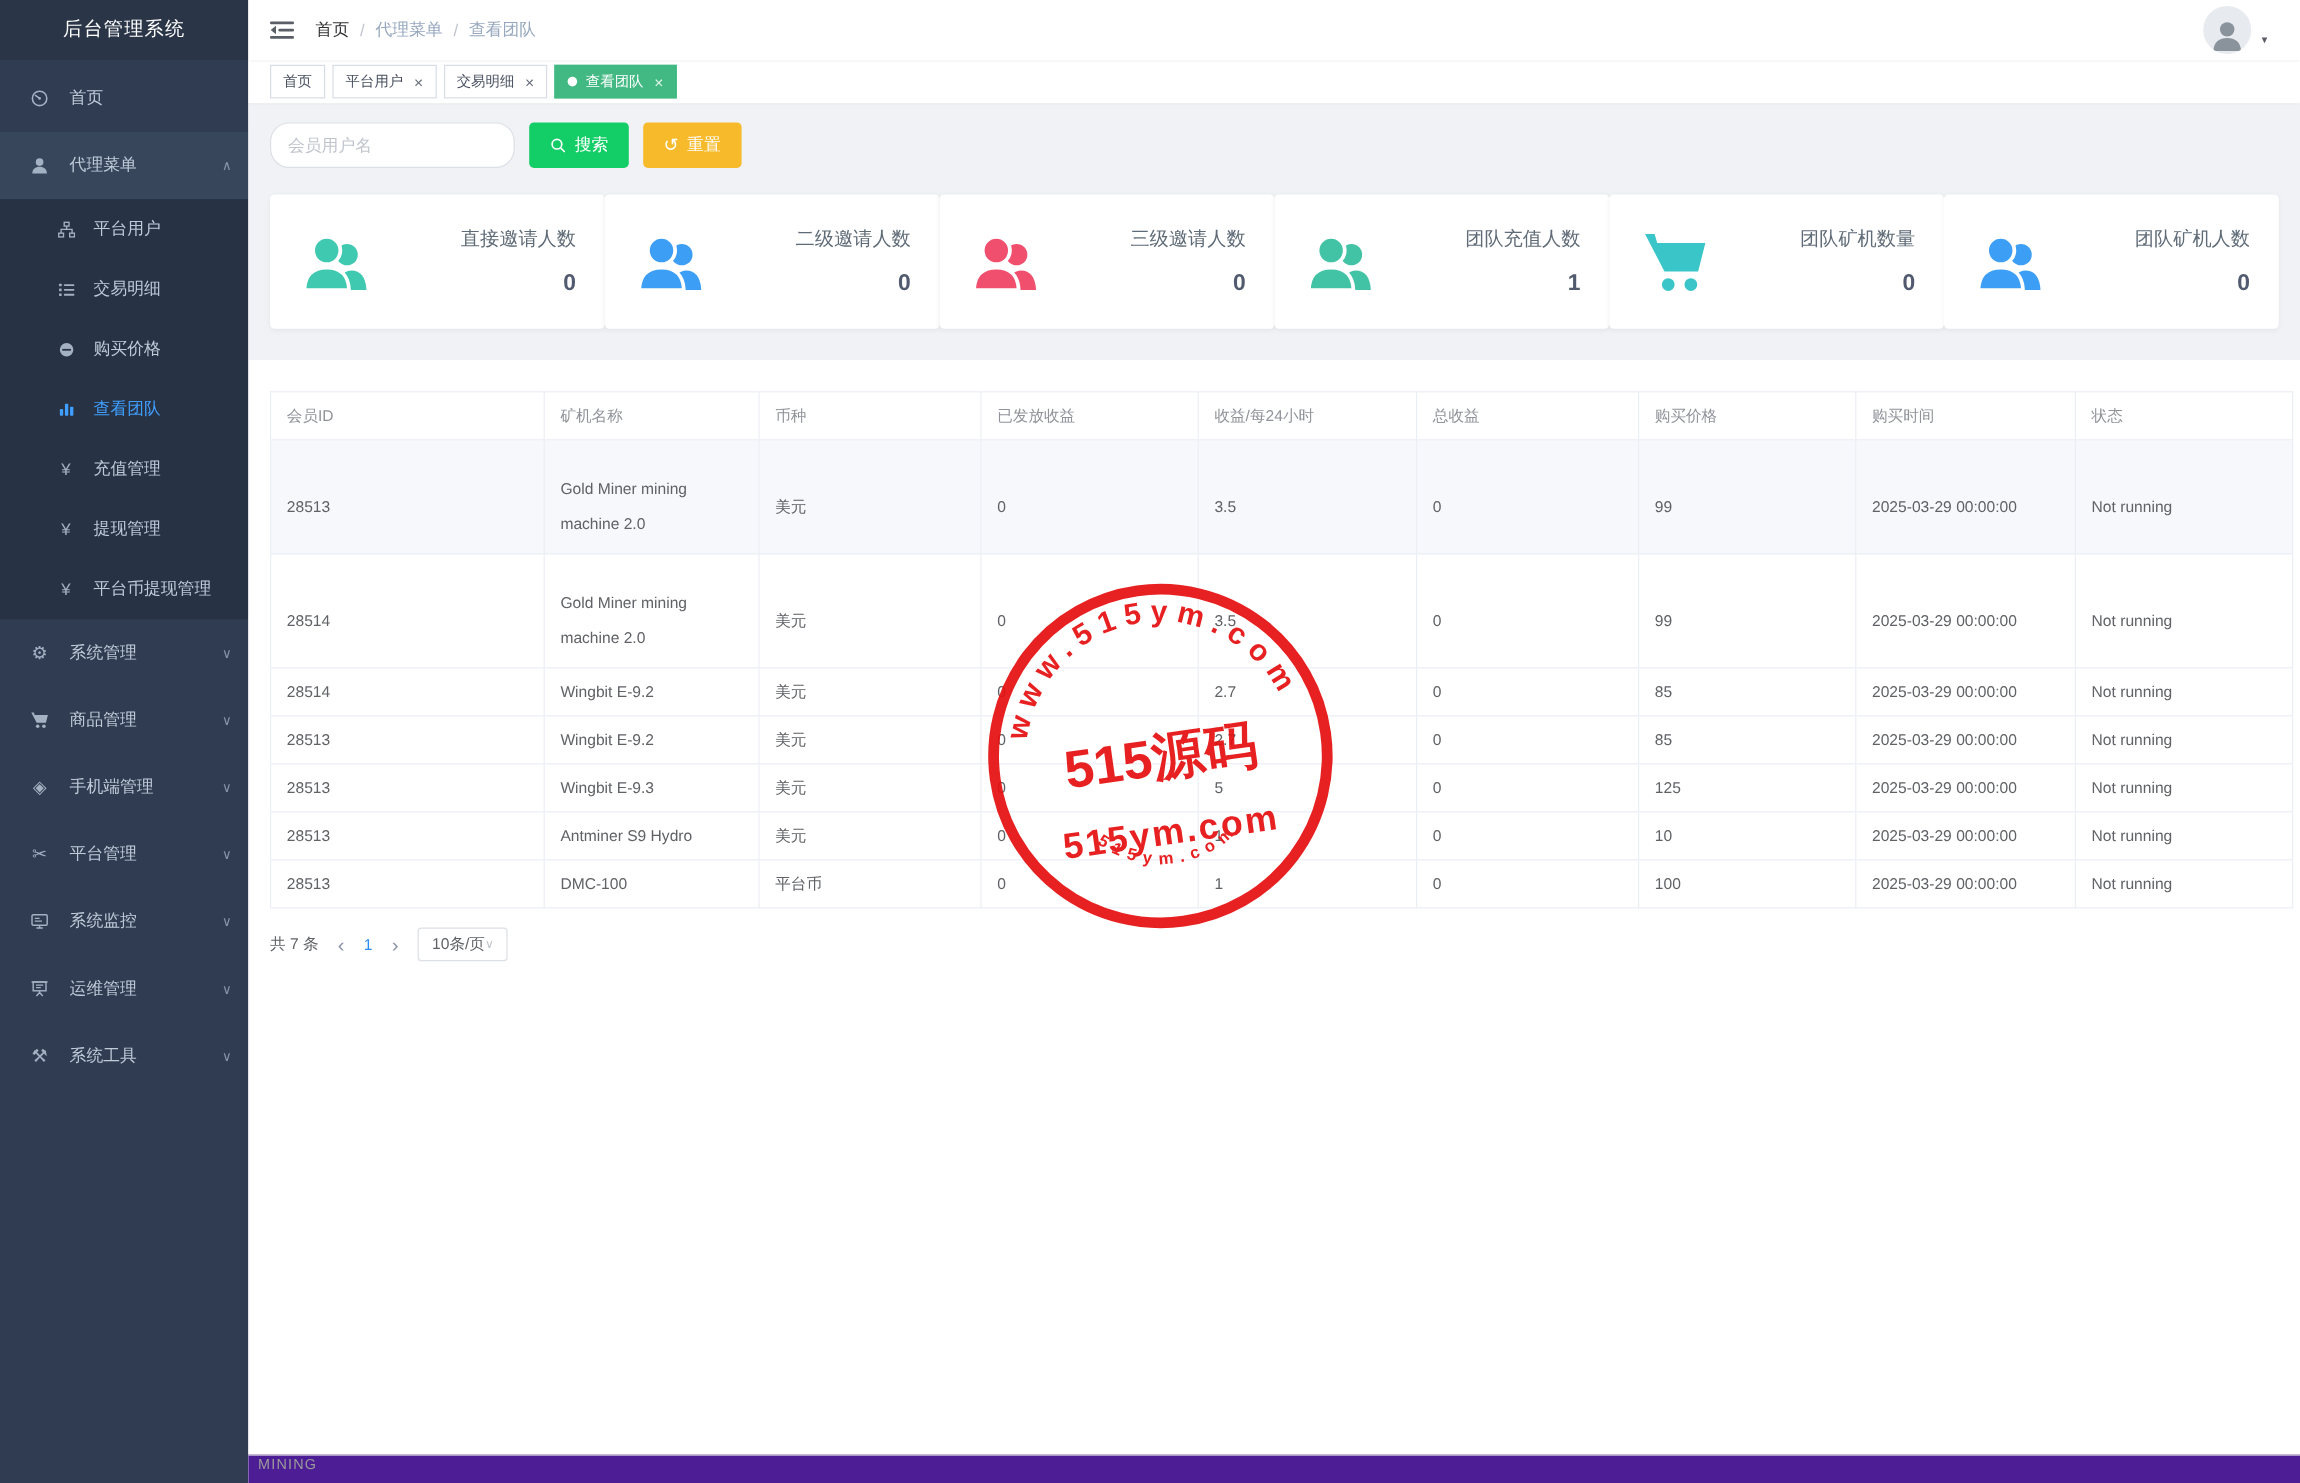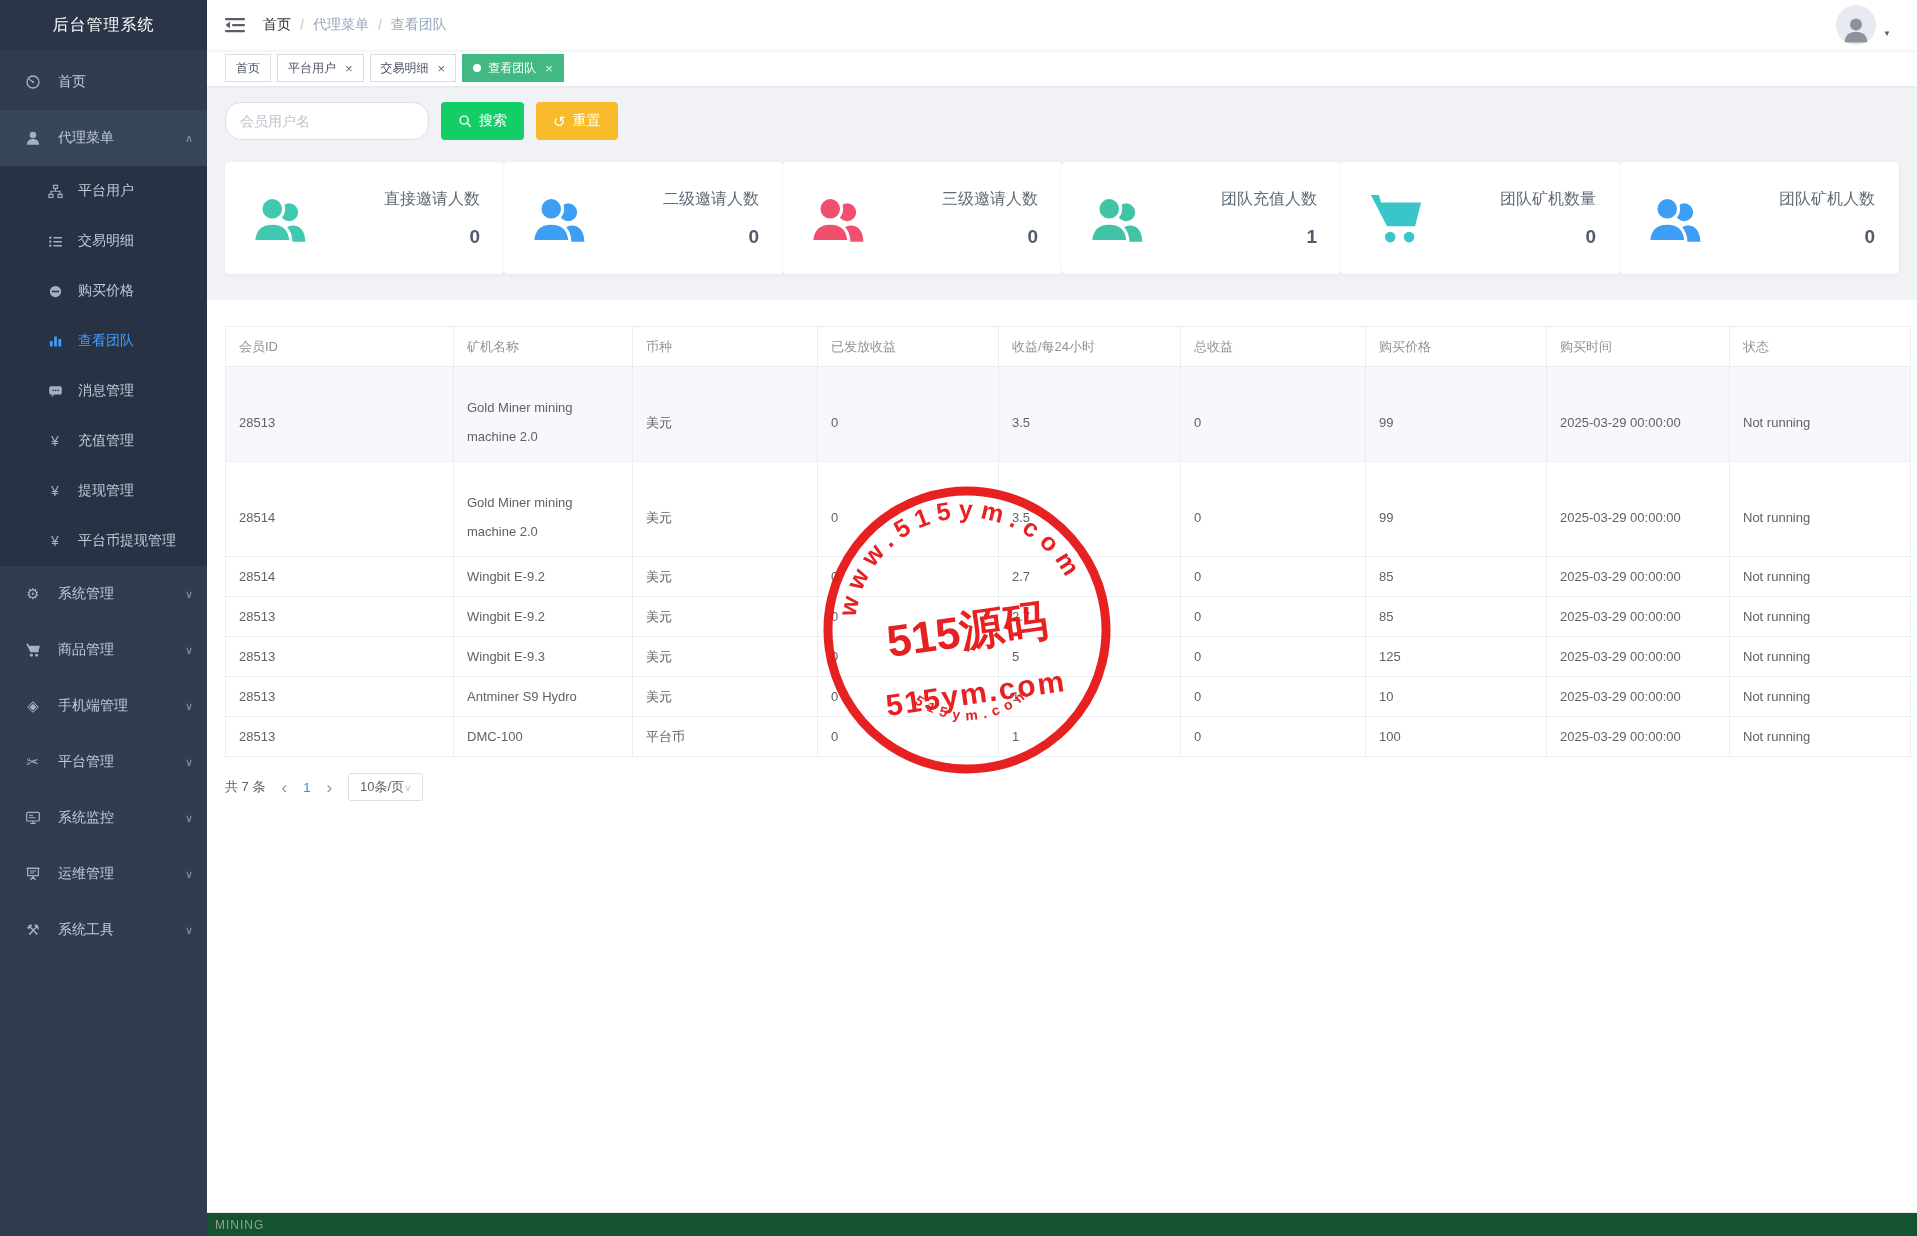--- a/index.html
+++ b/index.html
@@ -67,21 +67,21 @@
   td{color:#606266;height:40px;line-height:22px}
   tr.tall td{height:68px;padding-top:26px;padding-bottom:10px;line-height:29px}
   tr.shaded{background:#f6f8fb}
 
   .pagination{display:flex;align-items:center;gap:16px;margin-top:16px;font-size:13px;color:#606266}
   .pg-arrow{font-size:17px;color:#8b93a6;cursor:pointer;line-height:1}
   .pg-num{color:#2d8cf0;cursor:pointer}
   .pg-size{height:28px;border:1px solid #dcdfe6;border-radius:3px;padding:0 11px;display:inline-flex;align-items:center;color:#606266;font-size:13px;background:#fff;cursor:pointer}
   .pg-caret{font-size:10px;color:#c0c4cc}
 
-  .footer{height:24px;background:#14532d;border-top:1px solid #e8e8e8;display:flex;align-items:center;padding-left:8px;font-size:12px;color:#9a9a9a;letter-spacing:1px}
+  .footer{height:24px;background:#4c1d95;border-top:1px solid #e8e8e8;display:flex;padding-left:8px;font-size:12px;color:#9a9a9a;letter-spacing:1px}
 
   .watermark{position:absolute;left:610px;top:480px;width:300px;height:300px;opacity:.92;pointer-events:none;z-index:40}
   .watermark text{font-family:"Liberation Sans","DejaVu Sans",sans-serif}
   .hidden-defs{position:absolute;width:0;height:0;overflow:hidden}
 </style>
 </head>
 <body>
 
 <svg class="hidden-defs" aria-hidden="true">
   <symbol id="sym-users" viewBox="0 0 24 22">
@@ -213,28 +213,20 @@
             </span>
           <span>购买价格</span>
         </div>
         <div class="submenu-item active">
           <span class="mi-icon">
               <svg viewBox="0 0 24 24">
                 <use href="#sym-bars"></use>
               </svg>
             </span>
           <span>查看团队</span>
-        </div>
-        <div class="submenu-item">
-          <span class="mi-icon">
-              <svg viewBox="0 0 24 24">
-                <use href="#sym-msg"></use>
-              </svg>
-            </span>
-          <span>消息管理</span>
         </div>
         <div class="submenu-item">
           <span class="mi-icon">¥</span>
           <span>充值管理</span>
         </div>
         <div class="submenu-item">
           <span class="mi-icon">¥</span>
           <span>提现管理</span>
         </div>
         <div class="submenu-item">

